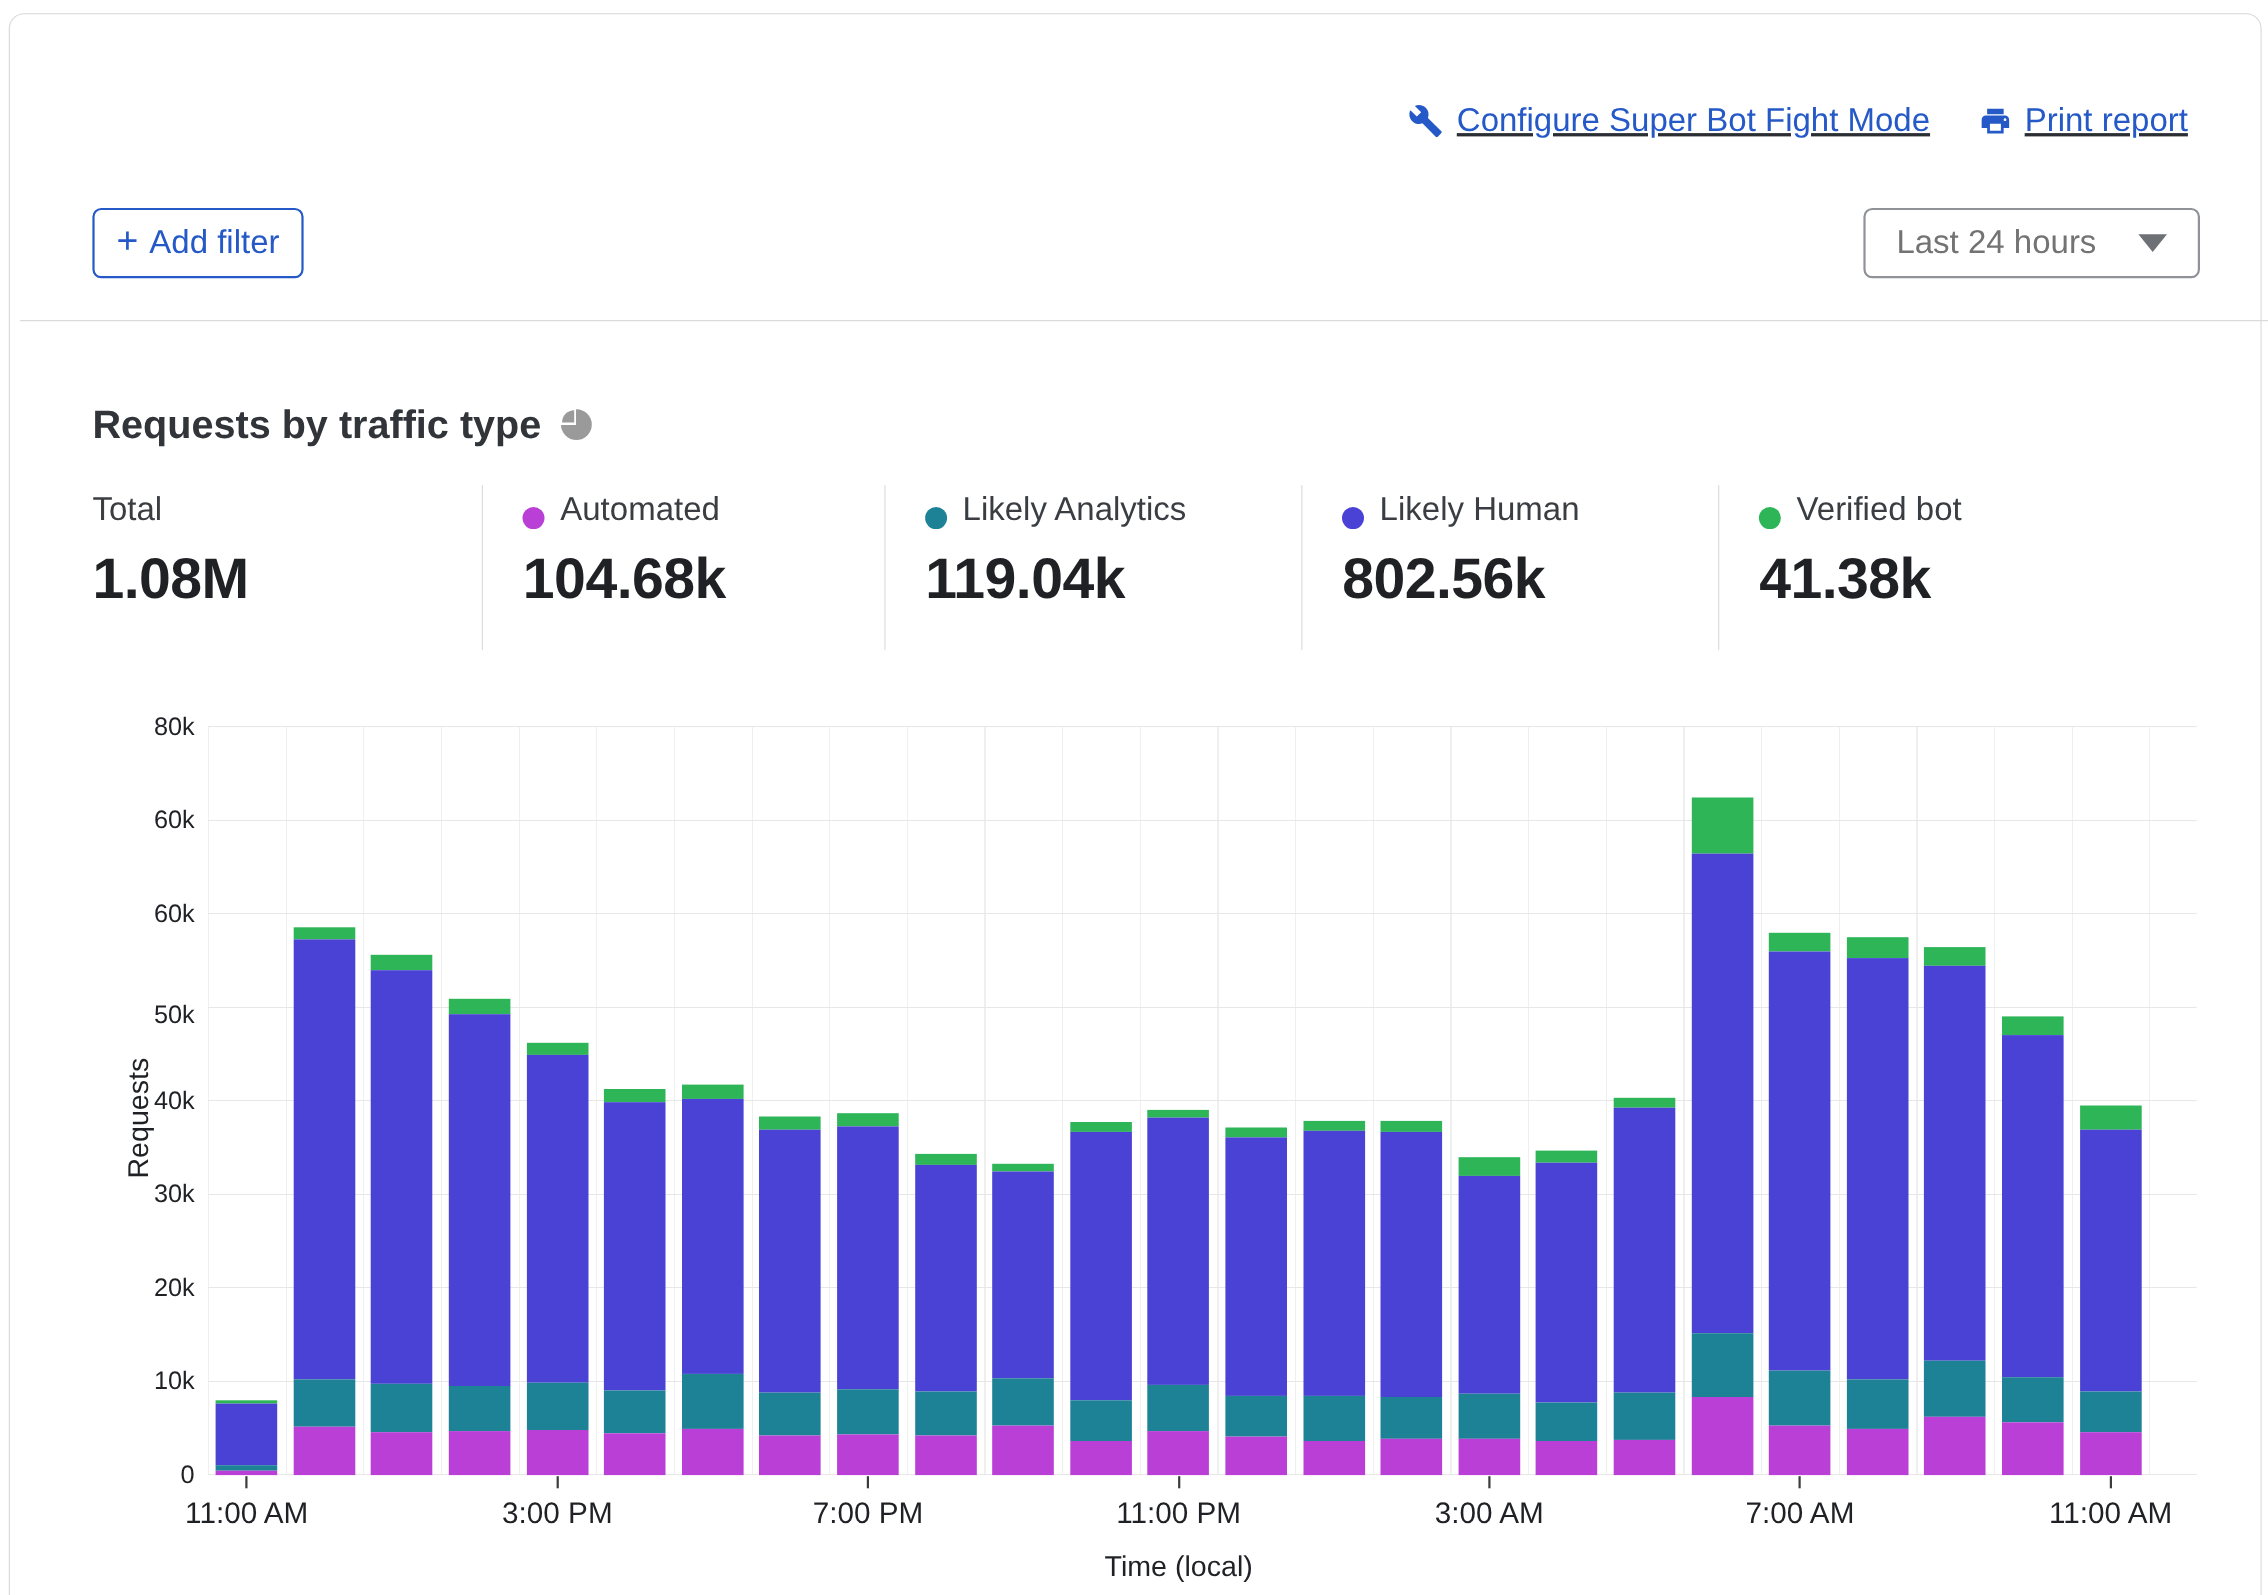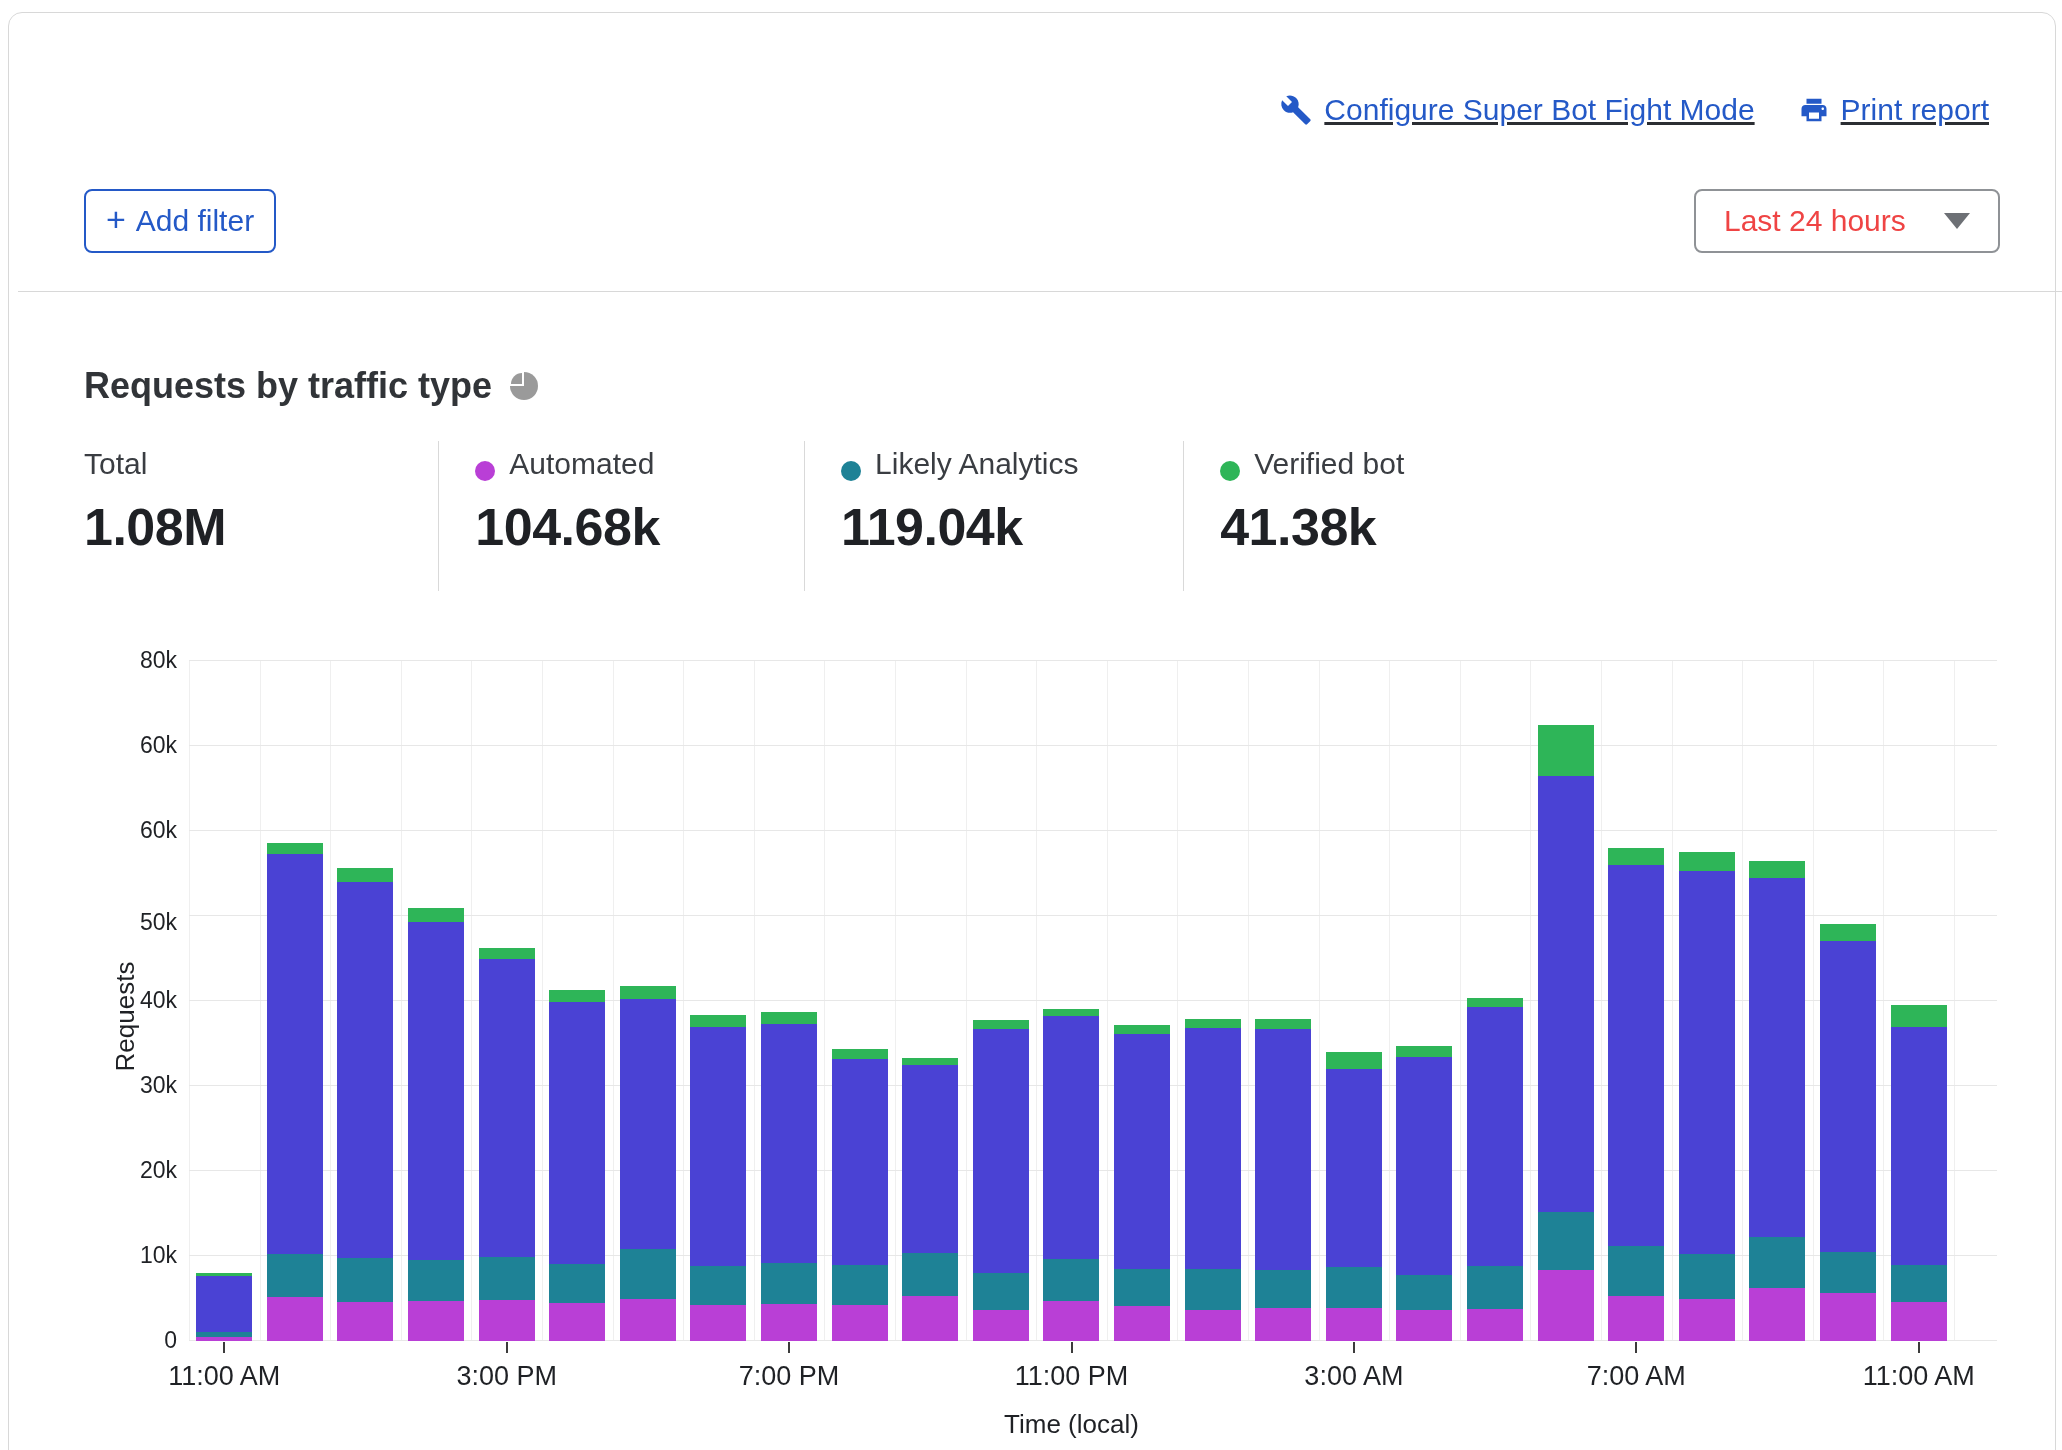--- a/index.html
+++ b/index.html
@@ -10,21 +10,21 @@
   .page-title{position:absolute;left:75px;top:72px;font-size:44px;font-weight:700;color:#36393e;letter-spacing:-0.5px;}
   .top-links{position:absolute;right:66px;top:80px;display:flex;align-items:center;gap:44px;text-decoration:underline;}
   .link{display:flex;align-items:center;gap:12px;color:#2459c7;font-size:30px;cursor:pointer;}
   .link svg{display:block;}
   .btn-add{position:absolute;left:75px;top:176px;height:64px;width:192px;box-sizing:border-box;
            border:2px solid #2459c7;border-radius:8px;background:#fff;color:#2459c7;
            display:flex;align-items:center;justify-content:center;gap:10px;font-size:30px;cursor:pointer;}
   .btn-add .plus{font-size:34px;font-weight:400;margin-top:-3px;}
   .select{position:absolute;left:1685px;top:176px;width:306px;height:64px;box-sizing:border-box;
           border:2px solid #8f9296;border-radius:8px;background:#fff;display:flex;align-items:center;
-          padding:12px 28px;font-size:30px;color:#ef4444;cursor:pointer;justify-content:space-between;}
+          padding:12px 28px;font-size:30px;color:#737373;cursor:pointer;justify-content:space-between;}
   .caret{width:0;height:0;border-left:13px solid transparent;border-right:13px solid transparent;
          border-top:16px solid #6d7075;}
   .hdr-divider{position:absolute;left:9px;top:278px;width:2044px;height:1px;background:#d8d8d8;}
   .section-head{position:absolute;left:75px;top:352px;display:flex;align-items:center;gap:18px;}
   .section-title{font-size:36px;font-weight:700;color:#313438;}
   .pie-icon{position:relative;width:28px;height:28px;border-radius:50%;
             background:conic-gradient(#9a9a9a 0 270deg, transparent 270deg 360deg);}
   .pie-icon::after{content:"";position:absolute;left:1px;top:1px;width:11px;height:11px;
                    background:#9a9a9a;border-top-left-radius:100%;}
   .stats{position:absolute;left:75px;right:66px;top:428px;height:150px;display:flex;}
@@ -111,20 +111,27 @@
         </div>
         <div class="stat-value">104.68k</div>
       </div>
       <div class="stat" style="width: 19.9%;">
         <div class="stat-label-row">
           <span class="stat-dot" style="background: rgb(30, 130, 150);"></span>
           <span class="stat-label">Likely Analytics</span>
         </div>
         <div class="stat-value">119.04k</div>
       </div>
+      <div class="stat" style="width: 19.9%;">
+        <div class="stat-label-row">
+          <span class="stat-dot" style="background: rgb(74, 66, 212);"></span>
+          <span class="stat-label">Likely Human</span>
+        </div>
+        <div class="stat-value">802.56k</div>
+      </div>
       <div class="stat" style="width: 22.4%;">
         <div class="stat-label-row">
           <span class="stat-dot" style="background: rgb(46, 181, 88);"></span>
           <span class="stat-label">Verified bot</span>
         </div>
         <div class="stat-value">41.38k</div>
       </div>
     </div>
 
   <div class="plot"></div>

